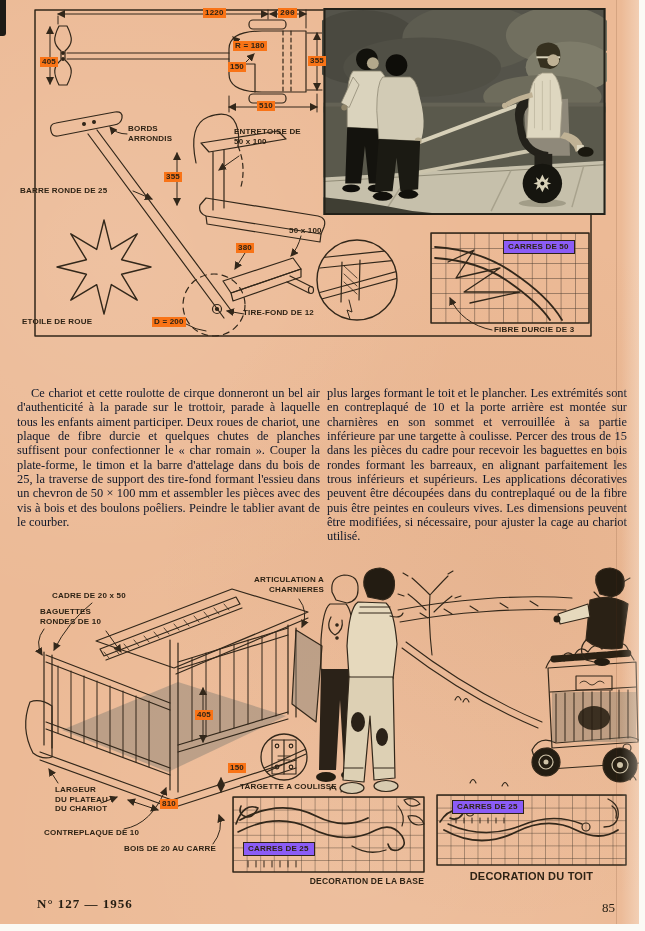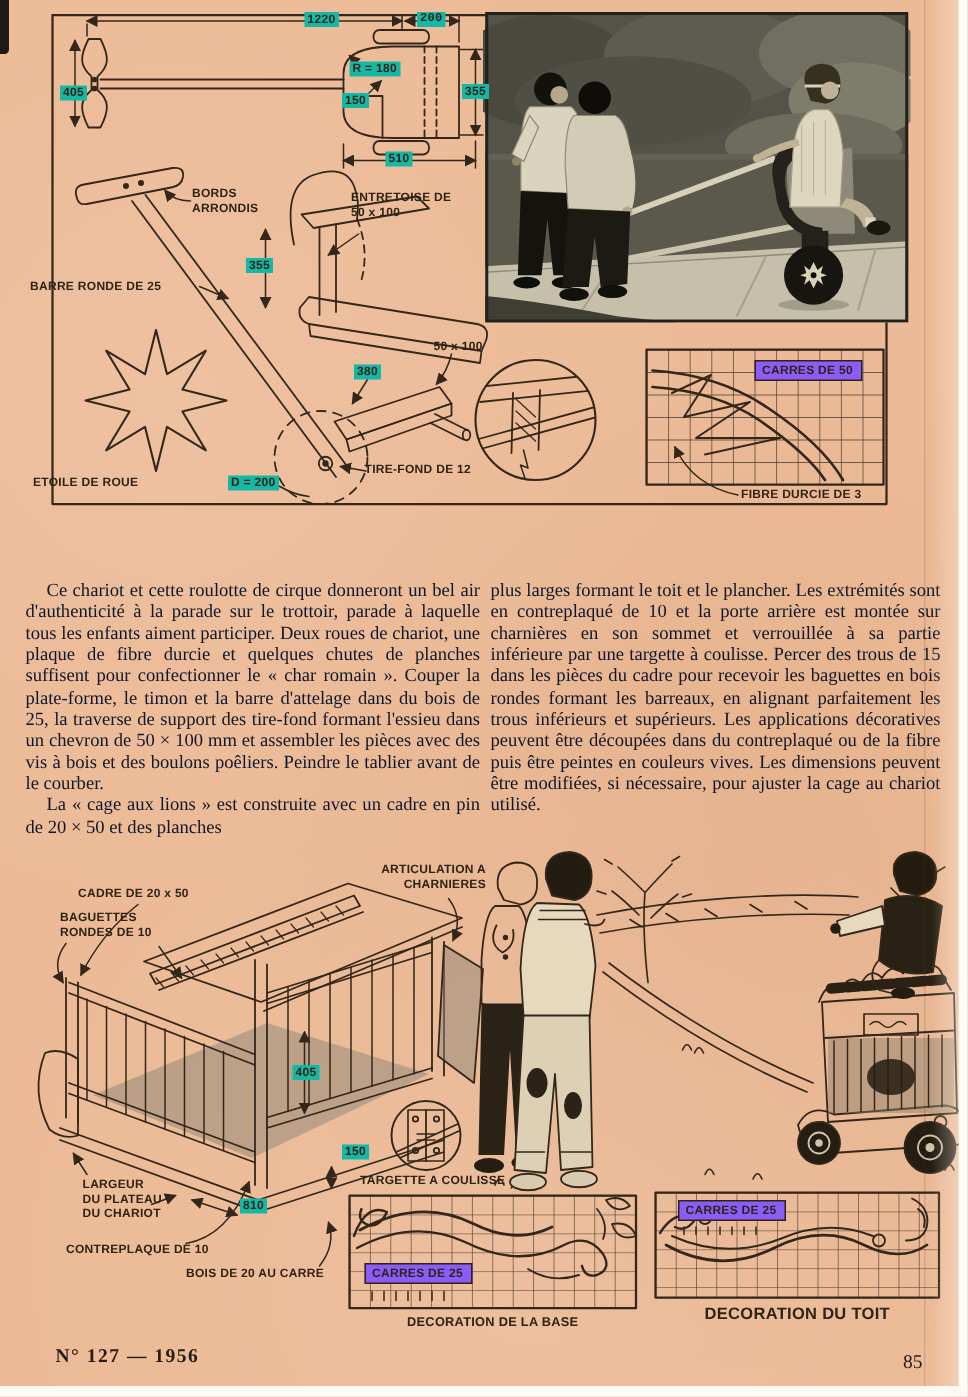--- a/index.html
+++ b/index.html
@@ -8,21 +8,21 @@
           font-family:"Liberation Sans",sans-serif; color:#2e2315; }
   #page::before { content:""; position:absolute; inset:0; z-index:0; pointer-events:none;
     background:
       radial-gradient(circle at 18% 28%, rgba(255,255,255,.10), transparent 42%),
       radial-gradient(circle at 78% 62%, rgba(140,70,30,.06), transparent 46%),
       radial-gradient(circle at 55% 90%, rgba(255,255,255,.08), transparent 40%); }
   svg.layer { position:absolute; left:0; top:0; z-index:1; }
   #photo { position:absolute; left:322px; top:8px; width:285px; height:207px; z-index:2; }
   .lbl { position:absolute; z-index:3; font:bold 8px/9.5px "Liberation Sans",sans-serif;
          color:#2e2315; letter-spacing:.2px; white-space:pre-line; }
-  .bg  { background:#14b8a6; padding:0 2px; }
+  .bg  { background:#f97316; padding:0 2px; }
   .box { border:1.3px solid #2e2315; padding:1px 5px 1px 4px; background:#8b5cf6; }
   .rt  { text-align:right; }
   .ctr { text-align:center; }
   #title { position:absolute; left:36px; top:346px; width:575px; z-index:3;
            font:800 23px/26px "Liberation Sans",sans-serif; letter-spacing:3px; word-spacing:9px;
            color:#201a10; }
   .col { position:absolute; top:386px; z-index:3; font:12.4px/14.35px "Liberation Serif",serif;
          text-align:justify; color:#0f172a; }
   #col-left  { left:17px;  width:303px; }
   #col-right { left:327px; width:300px; }
@@ -341,39 +341,38 @@
   <div class="lbl bg" style="left:236px; top:243px;">380</div>
   <div class="lbl" style="left:289px; top:226px;">50 x 100</div>
   <div class="lbl" style="left:22px; top:317px;">ETOILE DE ROUE</div>
   <div class="lbl bg" style="left:152px; top:317px;">D = 200</div>
   <div class="lbl" style="left:243px; top:308px;">TIRE-FOND DE 12</div>
   <div class="lbl box" style="left:503px; top:240px;">CARRES DE 50</div>
   <div class="lbl" style="left:494px; top:325px;">FIBRE DURCIE DE 3</div>
 
   <div class="col" id="col-left">
     <p class="ind">Ce chariot et cette roulotte de cirque donneront un bel air d'authenticité à la parade sur le trottoir, parade à laquelle tous les enfants aiment participer. Deux roues de chariot, une plaque de fibre durcie et quelques chutes de planches suffisent pour confectionner le « char romain ». Couper la plate-forme, le timon et la barre d'attelage dans du bois de 25, la traverse de support des tire-fond formant l'essieu dans un chevron de 50 × 100 mm et assembler les pièces avec des vis à bois et des boulons poêliers. Peindre le tablier avant de le courber.</p>
-    <p class="ind">La « cage aux lions » est construite avec un cadre en pin de 20 × 50 et des planches</p>
   </div>
   <div class="col" id="col-right">
     <p>plus larges formant le toit et le plancher. Les extrémités sont en contreplaqué de 10 et la porte arrière est montée sur charnières en son sommet et verrouillée à sa partie inférieure par une targette à coulisse. Percer des trous de 15 dans les pièces du cadre pour recevoir les baguettes en bois rondes formant les barreaux, en alignant parfaitement les trous inférieurs et supérieurs. Les applications décoratives peuvent être découpées dans du contreplaqué ou de la fibre puis être peintes en couleurs vives. Les dimensions peuvent être modifiées, si nécessaire, pour ajuster la cage au chariot utilisé.</p>
   </div>
 
   <div class="lbl" style="left:52px; top:591px;">CADRE DE 20 x 50</div>
   <div class="lbl" style="left:40px; top:607px; width:84px;">BAGUETTES RONDES DE 10</div>
   <div class="lbl rt" style="left:228px; top:575px; width:96px;">ARTICULATION A CHARNIERES</div>
   <div class="lbl bg" style="left:195px; top:710px;">405</div>
   <div class="lbl bg" style="left:228px; top:763px;">150</div>
   <div class="lbl bg" style="left:160px; top:799px;">810</div>
   <div class="lbl" style="left:55px; top:785px; width:54px;">LARGEUR DU PLATEAU DU CHARIOT</div>
   <div class="lbl" style="left:44px; top:828px;">CONTREPLAQUE DE 10</div>
   <div class="lbl" style="left:124px; top:844px;">BOIS DE 20 AU CARRE</div>
   <div class="lbl" style="left:240px; top:782px;text-align:right;">TARGETTE A COULISSE</div>
   <div class="lbl box" style="left:243px; top:842px;">CARRES DE 25</div>
   <div class="lbl box" style="left:452px; top:800px;">CARRES DE 25</div>
-  <div class="lbl ctr" style="left:233px; top:877px; width:191px; font-size:8.5px;">DECORATION DE LA BASE</div>
+  <div class="lbl ctr" style="left:233px; top:877px; width:191px; font-size:8.5px;text-align:right;">DECORATION DE LA BASE</div>
   <div class="lbl ctr" style="left:437px; top:872px; width:189px; font-size:11px;">DECORATION DU TOIT</div>
 
   <div id="footer-left">N° 127 — 1956</div>
   <div id="page-num">85</div>
 
   <div class="edge-shade"></div>
   <div class="fold"></div>
   <div class="sliver"></div>
   <div class="edge-r"></div>
   <div class="edge-b"></div>

